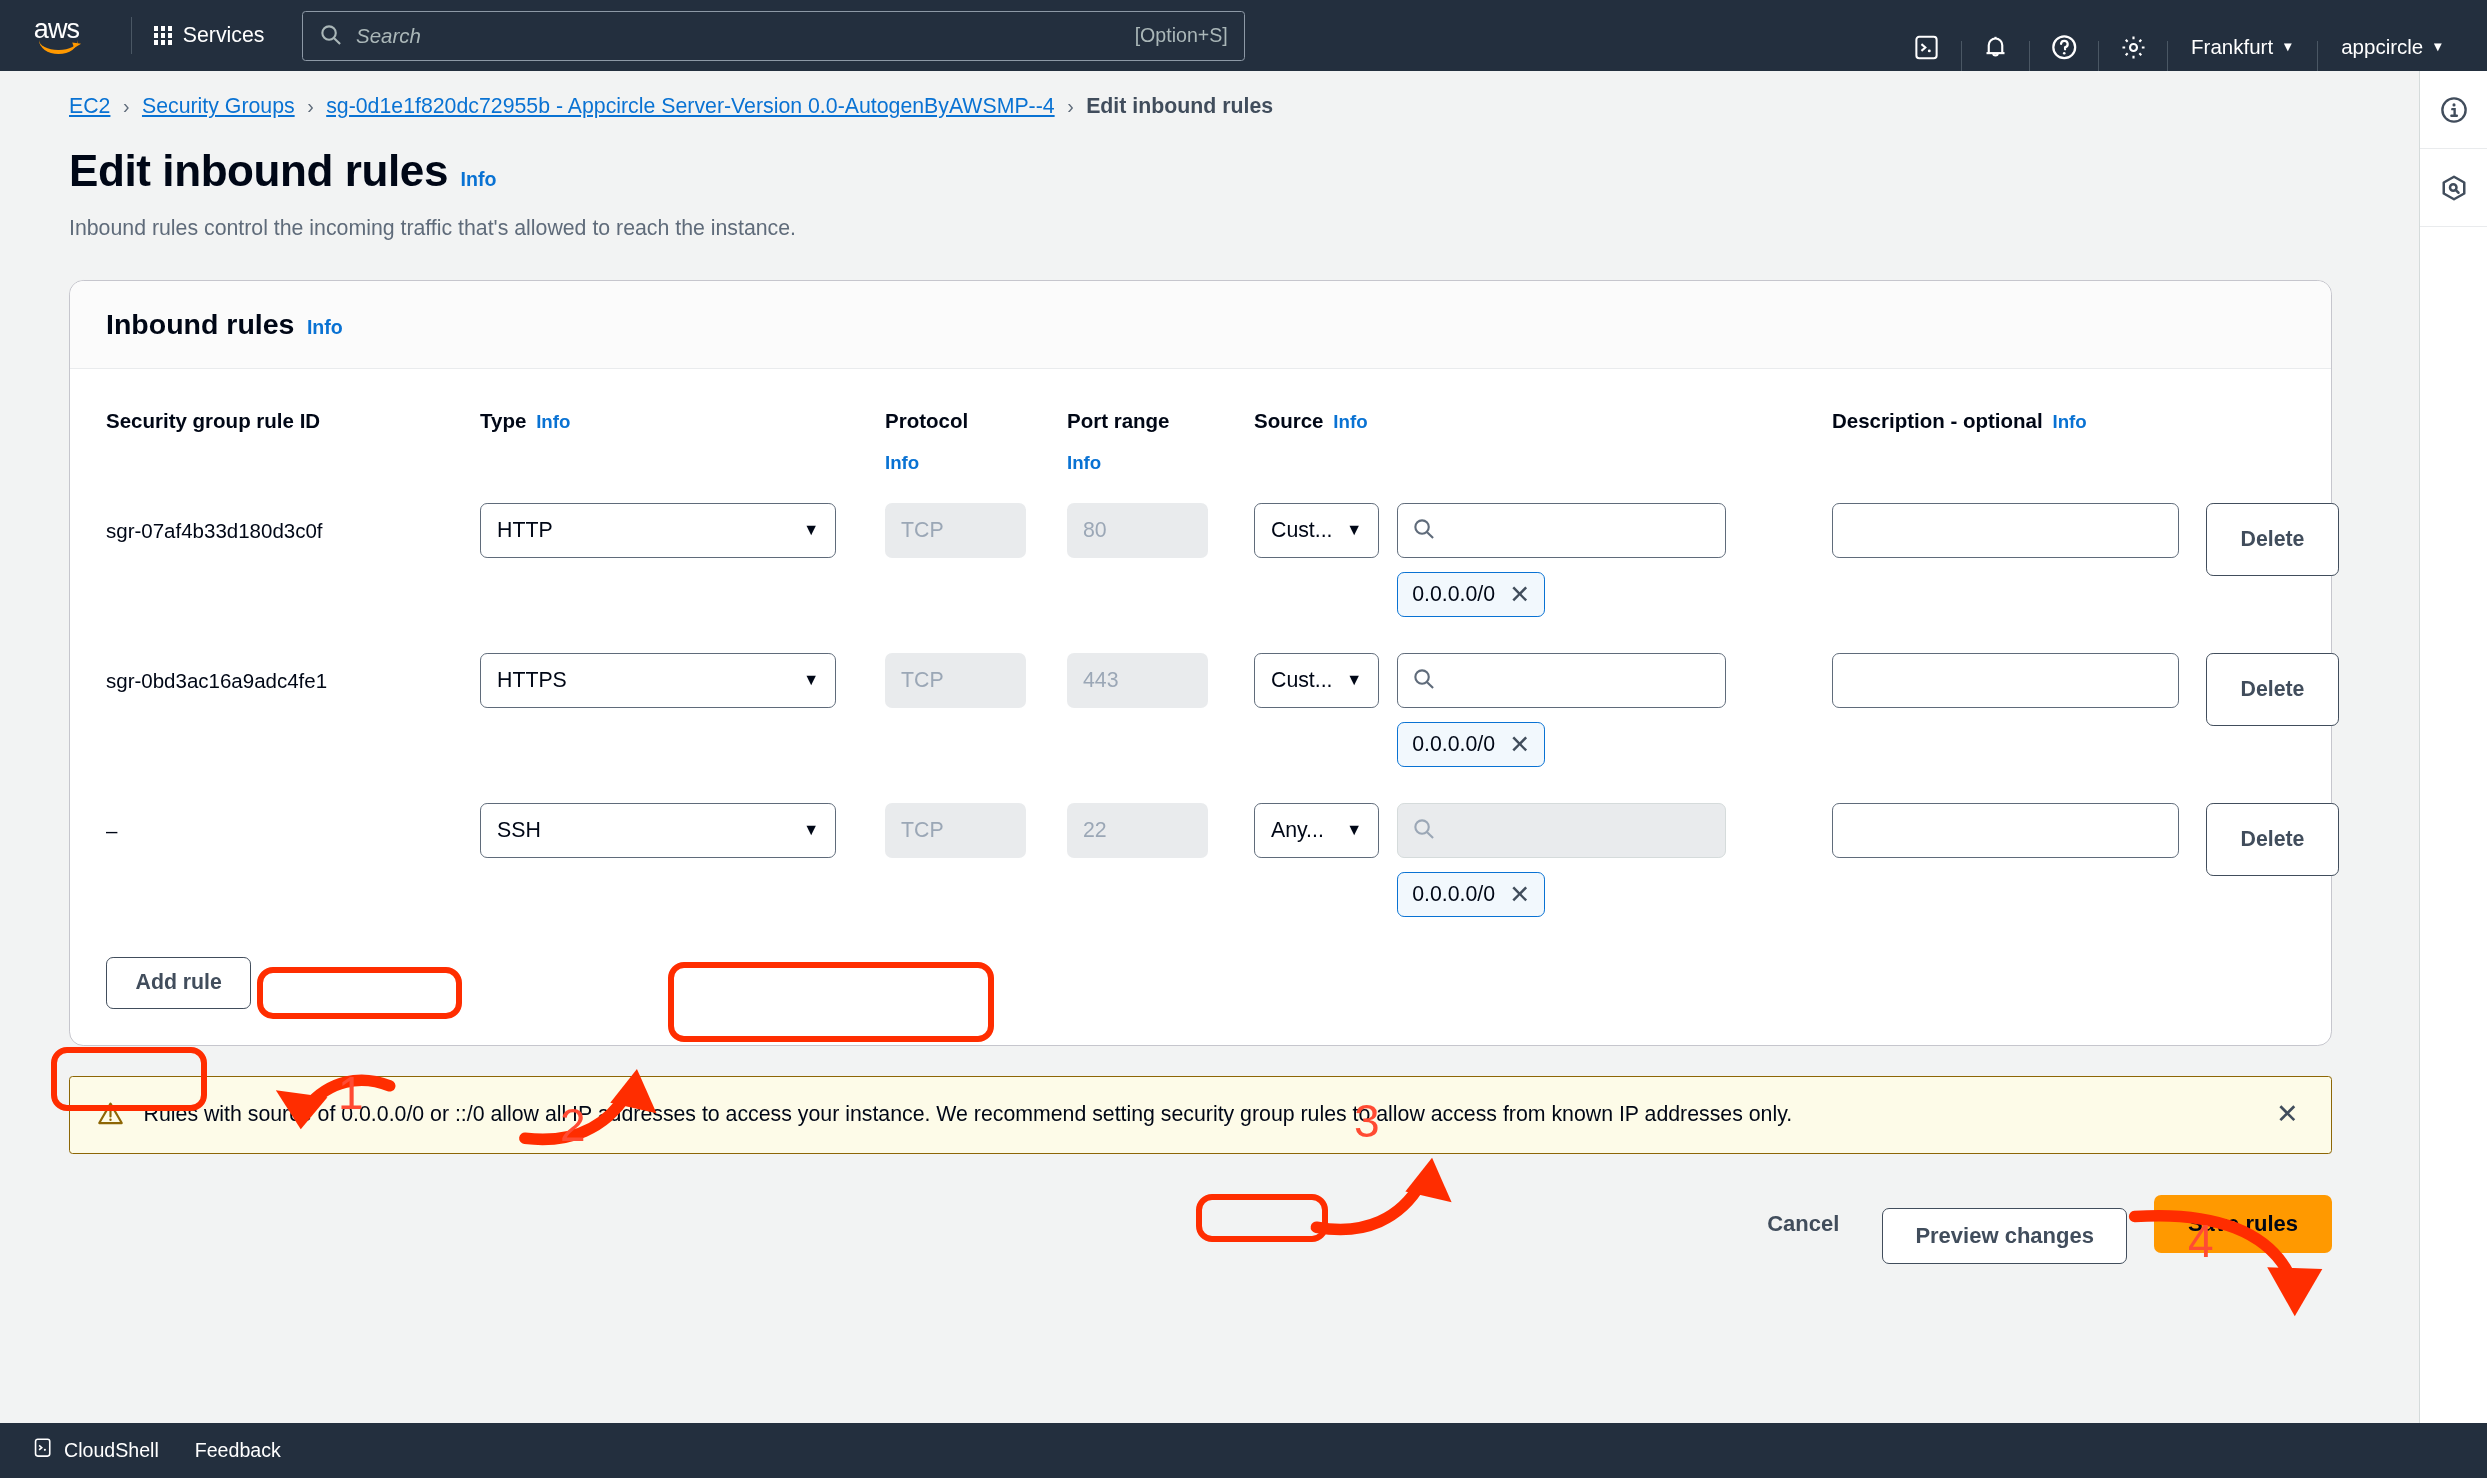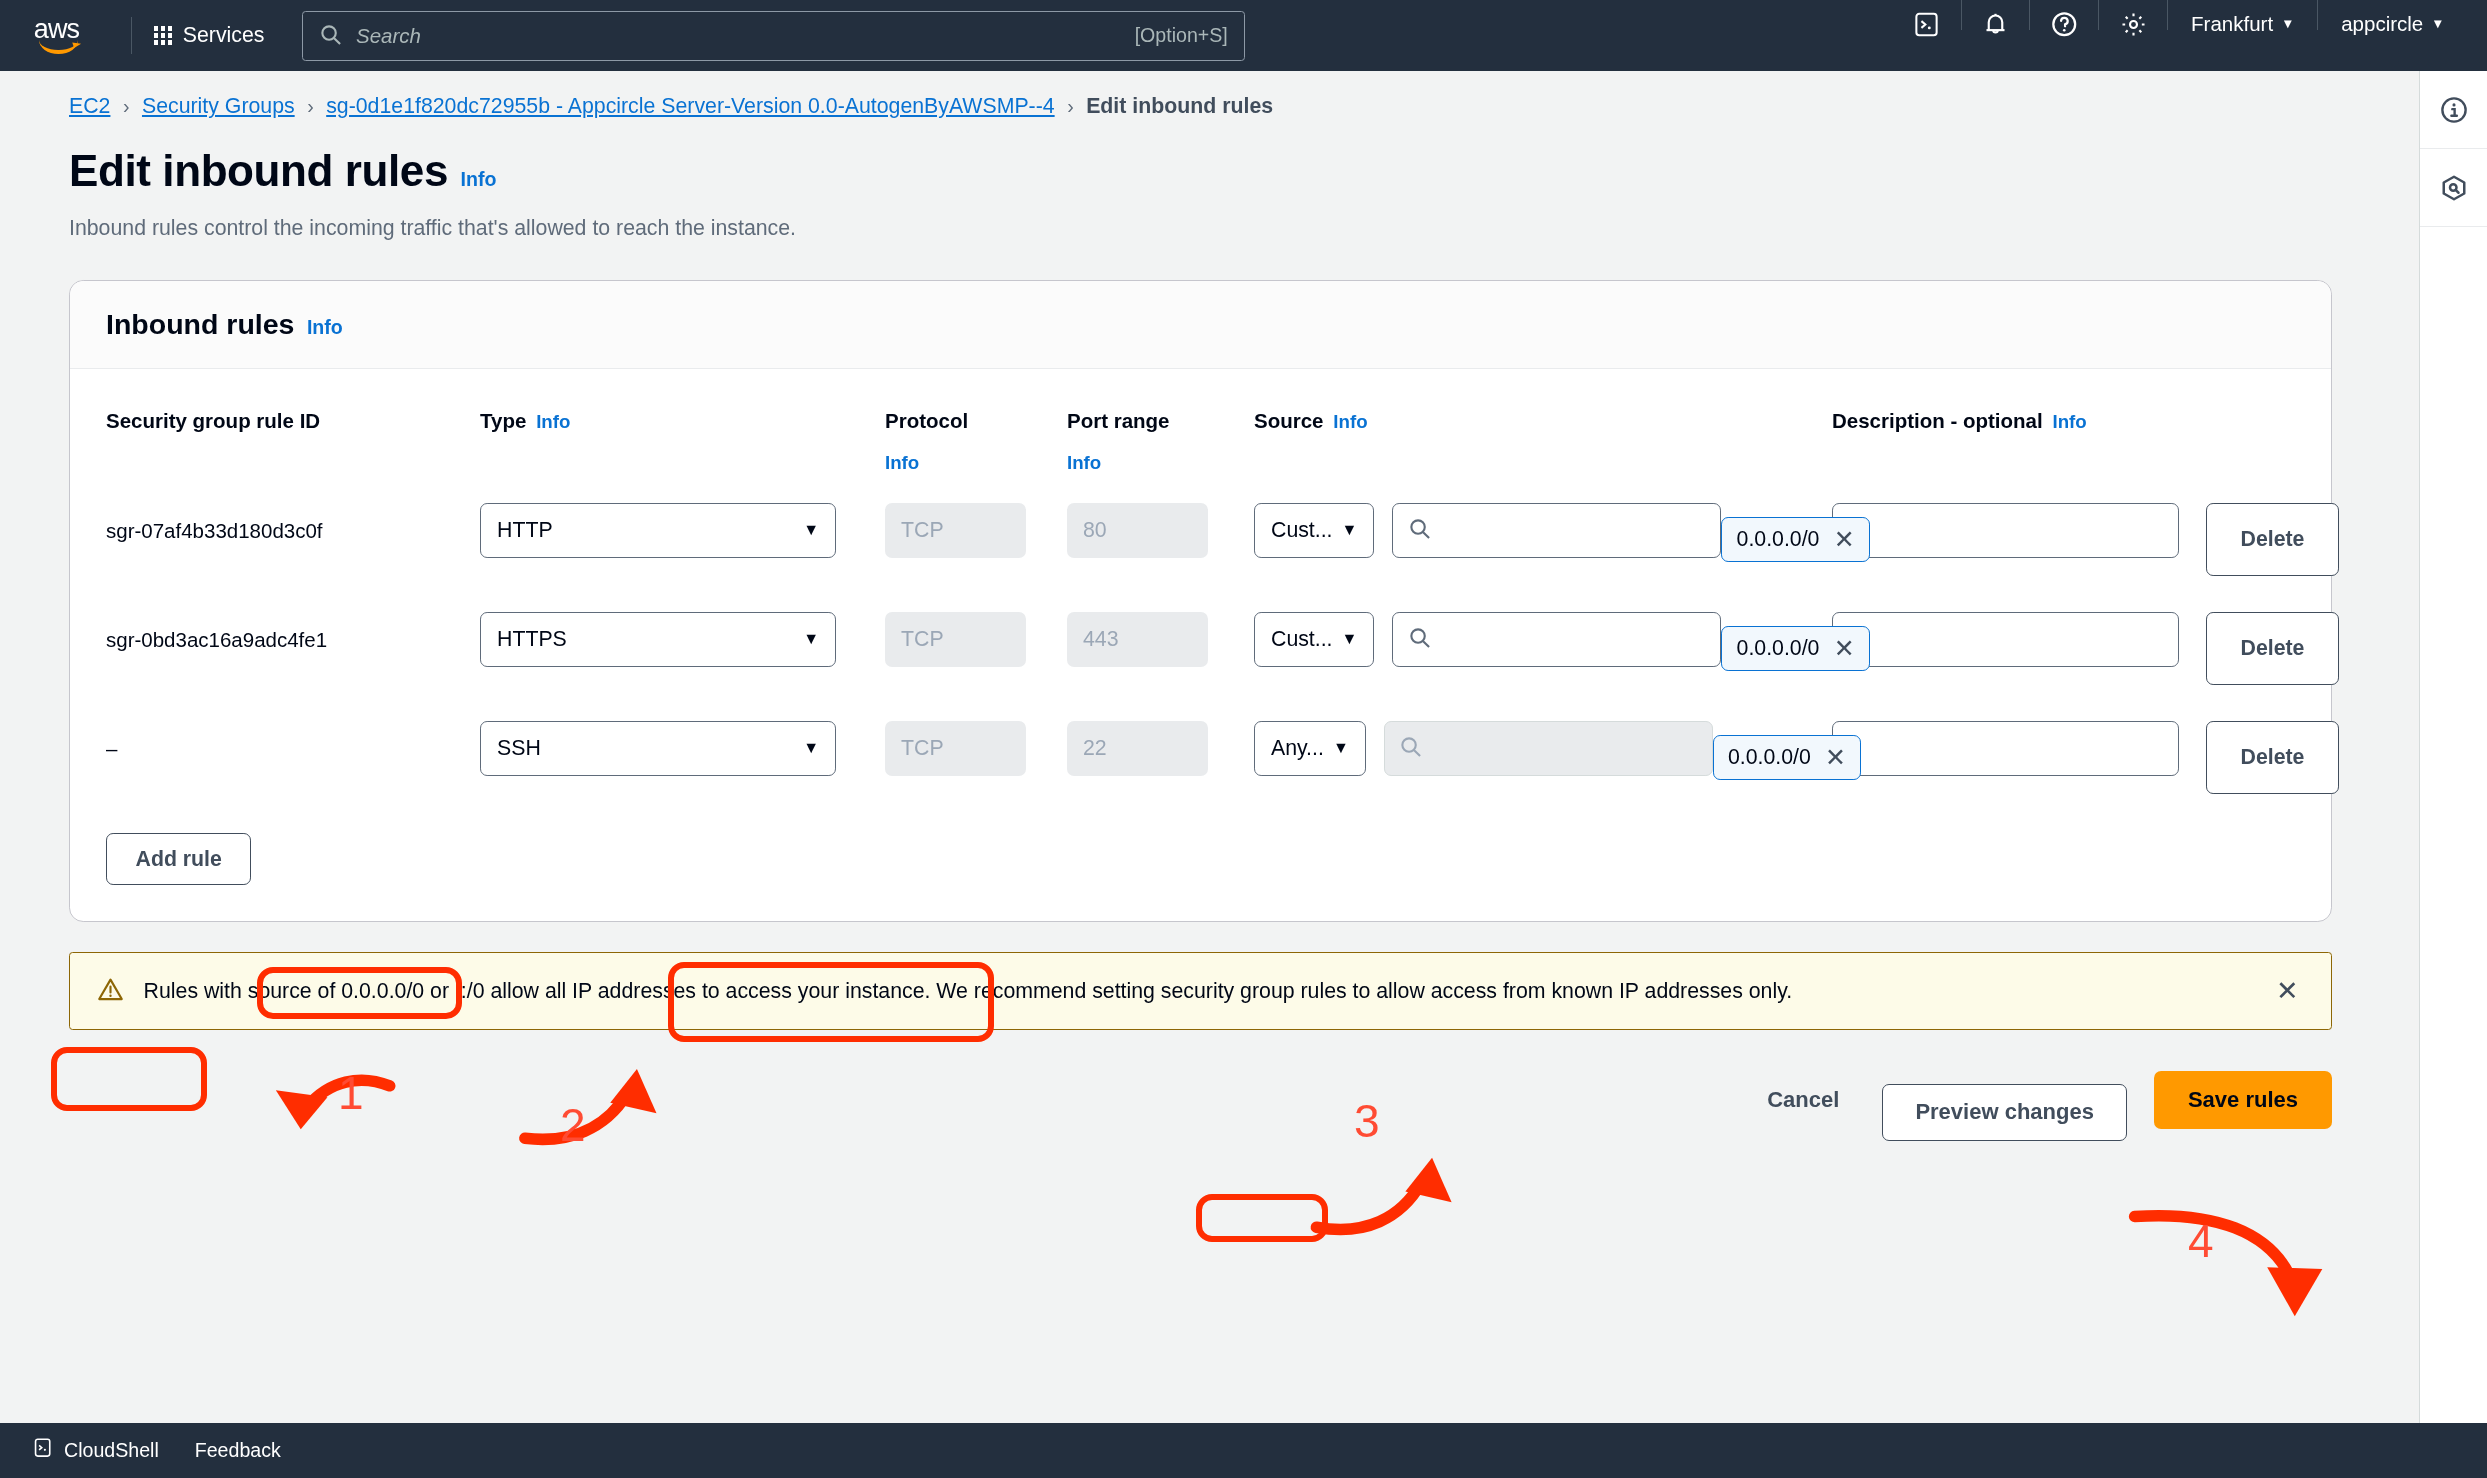--- a/index.html
+++ b/index.html
@@ -39,21 +39,21 @@
     border: 0.9px solid #8d99a6; border-radius: 3.6px; display: flex; align-items: center;
     padding: 0 16px; cursor: text;
   }
   .searchbar .sicon { margin-right: 14.2px; }
   .searchbar input {
     flex: 1; background: transparent; border: none; outline: none;
     color: #d5dbdb; font-size: 20.5px; font-family: "Liberation Sans", sans-serif;
   }
   .searchbar input::placeholder { color: #aab7b8; font-style: italic; }
   .searchbar .shortcut { color: #aab7b8; font-size: 19.6px; }
-  .nav-right { margin-left: auto; display: flex; align-items: flex-start; height: 100%; }
+  .nav-right { margin-left: auto; display: flex; align-items: flex-end; height: 100%; }
   .nav-icon-btn {
     width: 52px; height: 48px; display: flex; align-items: center; justify-content: center;
     cursor: pointer; margin: 0 8px;
   }
   .vsep { width: 0.9px; height: 30px; background: #4a5764; }
   .nav-text-btn {
     color: #fff; font-size: 20.5px; padding: 0 23px; cursor: pointer;
     display: flex; align-items: center; gap: 8px; height: 48px;
   }
   .caret-d { font-size: 13.3px; line-height: 1; }
@@ -131,21 +131,21 @@
     height: 55px; border: 1.8px solid #5f6b7a; border-radius: 7.1px; background: #fff;
     width: 347px; cursor: text;
   }
   .token {
     display: inline-flex; align-items: center; gap: 14.2px;
     border: 1.8px solid #0972d3; border-radius: 7.1px; background: #f2f8fd;
     padding: 9px 14.2px; font-size: 21.3px; color: #000716; margin-top: 14.2px;
   }
   .token .x { font-size: 25px; color: #414d5c; cursor: pointer; line-height: 1; font-weight: 300; }
   .src-cell-inner { display: flex; gap: 18px; align-items: flex-start; }
-  .src-stack { display: flex; flex-direction: row; align-items: flex-start; }
+  .src-stack { display: flex; flex-direction: column; align-items: flex-start; }
   .btn-delete {
     width: 133px; min-height: 73px; border: 1.8px solid #414d5c; border-radius: 7.1px;
     background: #fff; color: #414d5c; font-size: 21.3px; font-weight: 700;
     padding: 10.7px 30px; text-align: center; cursor: pointer; line-height: 1.45;
     font-family: "Liberation Sans", sans-serif; word-break: break-all;
   }
   .btn-add {
     border: 1.8px solid #414d5c; border-radius: 7.1px; background: #fff;
     color: #414d5c; font-size: 21.3px; font-weight: 700; padding: 12.5px 28.5px;
     cursor: pointer; font-family: "Liberation Sans", sans-serif;

